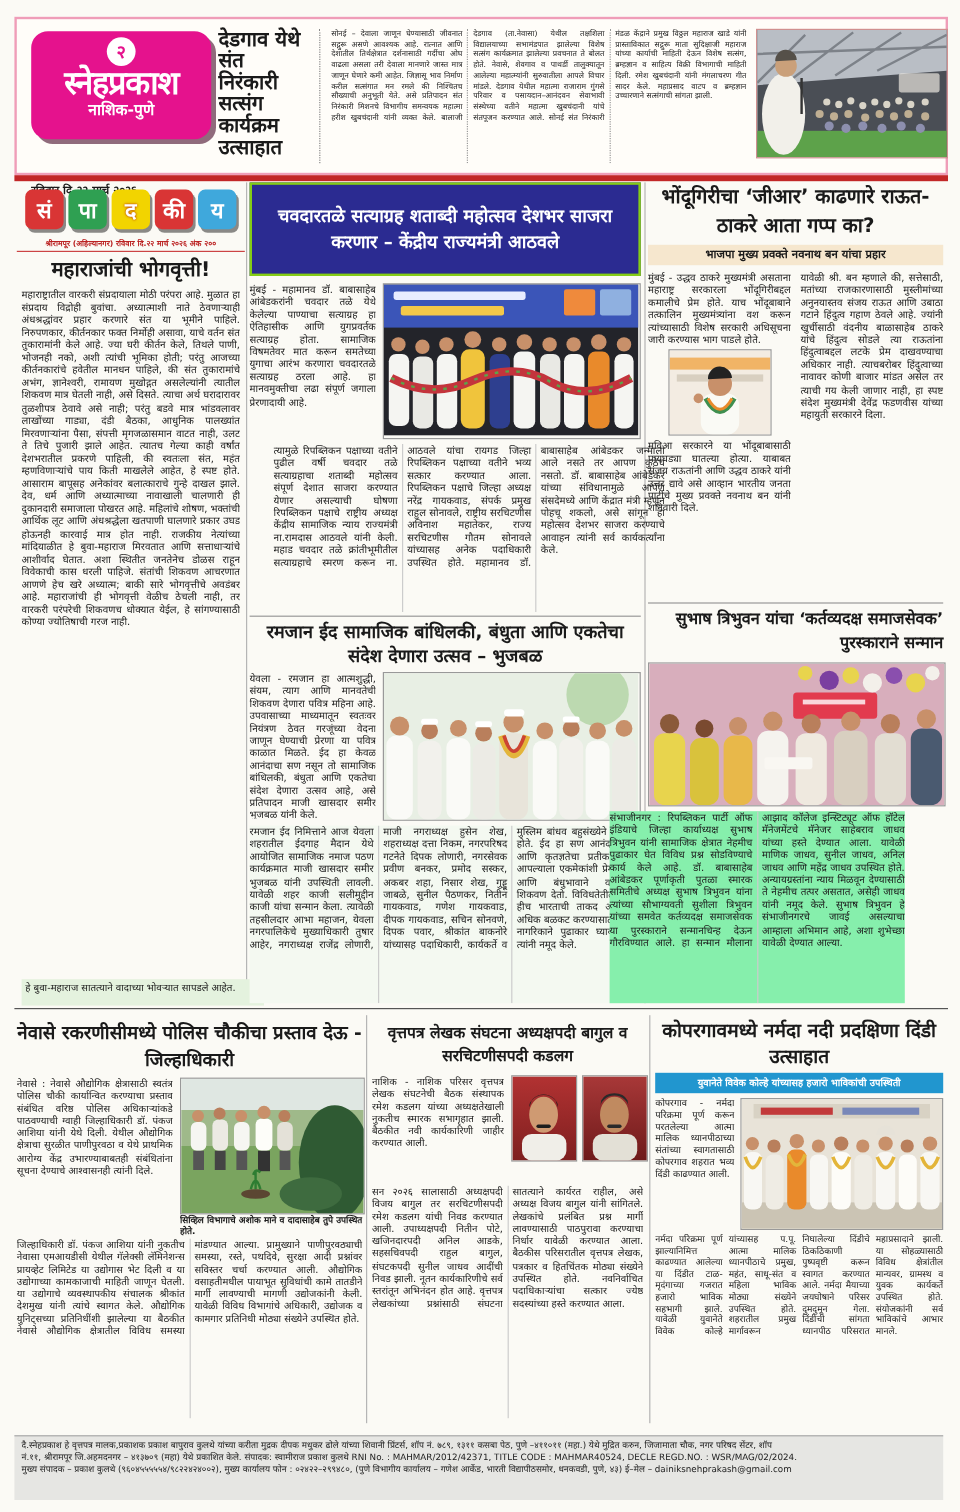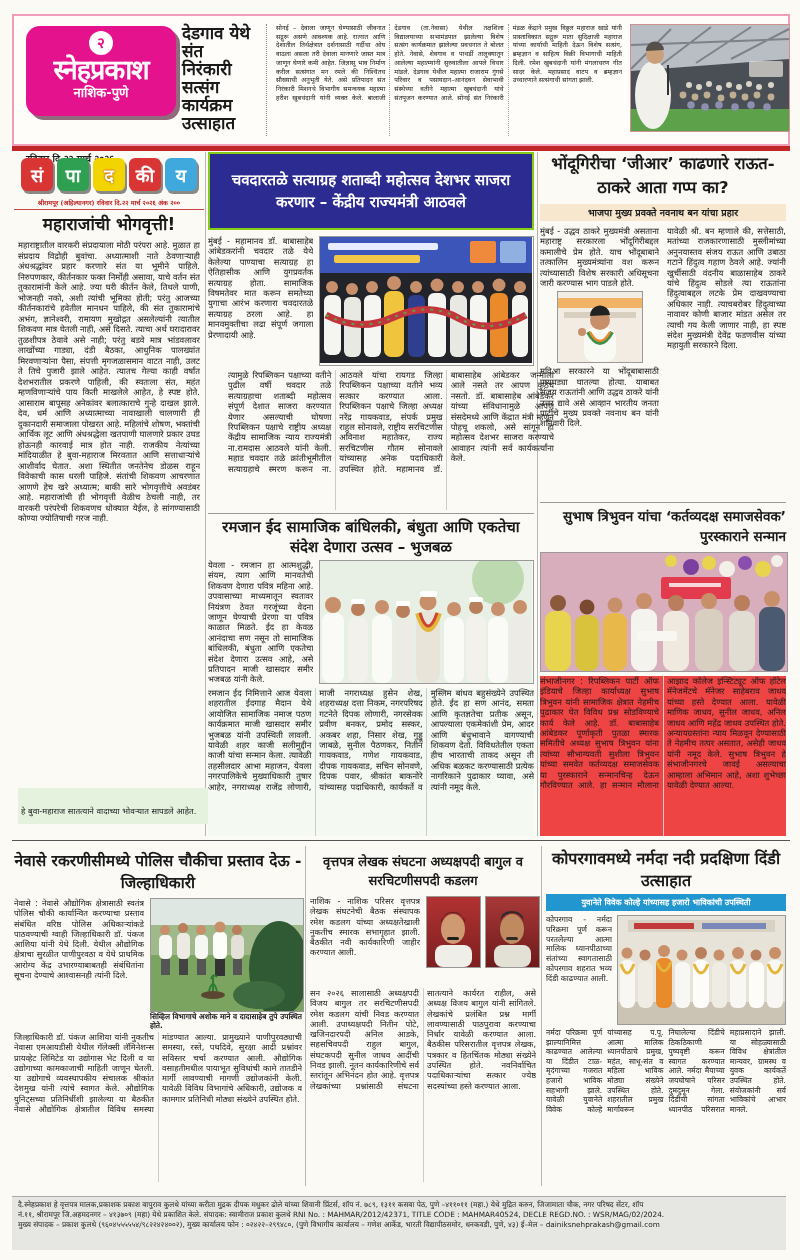--- a/index.html
+++ b/index.html
@@ -22,21 +22,21 @@
   
   .tiles{left:16px;top:158px;width:186px;display:flex;gap:4px;justify-content:center;}
   .tile{width:32px;height:33px;border-radius:6px;color:#fff;font-weight:800;font-size:18px;display:flex;align-items:center;justify-content:center;box-shadow:2px 3px 0 rgba(0,0,0,.45);}
   .t0,.t3{background:#d93535;}
   .t1{background:#2fa052;}
   .t2{background:#f2d400;text-shadow:0 0 2px #a00;}
   .t4{background:#3fa8dc;}
   .ed-dateline{left:14px;top:198px;width:190px;text-align:center;color:#bb2222;font-weight:700;font-size:6.4px;white-space:nowrap;overflow:hidden;border-bottom:1px solid #cc4444;padding-bottom:2px;}
   .ed-head{left:14px;top:212px;width:190px;text-align:center;font-weight:800;font-size:17px;}
   .ed-body{left:18px;top:240px;width:182px;height:574px;font-size:8.3px;line-height:10.5px;}
-  .ed-endnote{left:18px;top:788px;width:202px;height:22px;background:#e4f2de;font-size:8.2px;line-height:10px;padding:18px 3px;box-sizing:border-box;}
+  .ed-endnote{left:18px;top:816px;width:202px;height:22px;background:#e4f2de;font-size:8.2px;line-height:10px;padding:2px 3px;box-sizing:border-box;}
   
   .bluebox{left:208px;top:152px;width:326px;height:78px;background:#2b2b91;border:2px solid #84cc16;box-sizing:border-box;color:#fff;display:flex;align-items:center;justify-content:center;text-align:center;font-weight:800;font-size:15px;line-height:22px;padding:0 4px;}
   .chv-row{left:208px;top:236px;width:326px;display:flex;gap:6px;}
   .chv-intro{width:106px;font-size:8.3px;line-height:10.4px;height:128px;}
   .chv-photo{width:214px;height:128px;border:1px solid #999;}
   .chv-cols{left:208px;top:370px;width:326px;height:140px;column-count:3;column-gap:8px;column-rule:1px solid #ccc;font-size:8.3px;line-height:10.4px;margin-left:20px;}
   .midrule{left:208px;top:513px;width:326px;border-top:1px solid #999;}
   
   .ram-head{left:208px;top:517px;width:326px;text-align:center;font-weight:800;font-size:15px;line-height:20px;}
   .ram-row{left:208px;top:560px;width:326px;display:flex;gap:6px;}
@@ -46,21 +46,21 @@
   
   .bho-head{left:540px;top:152px;width:246px;text-align:center;font-weight:800;font-size:16.5px;line-height:24px;}
   .bho-sub{left:540px;top:204px;width:246px;height:17px;background:#f6e7ce;text-align:center;font-weight:700;font-size:9.5px;line-height:17px;white-space:nowrap;overflow:hidden;}
   .bho-body{left:540px;top:226px;width:246px;height:272px;display:flex;gap:8px;}
   .bho-col{width:119px;font-size:8.3px;line-height:10.4px;}
   .bho-photo{width:84px;height:70px;margin:3px auto;border:1px solid #999;display:block;}
   .rrule{left:540px;top:502px;width:246px;border-top:1px solid #999;}
   
   .tri-head{left:540px;top:506px;width:246px;text-align:right;font-weight:800;font-size:13.5px;line-height:20px;}
   .tri-photo{left:540px;top:552px;width:246px;height:118px;border:1px solid #999;}
-  .tri-cols{left:540px;top:676px;width:246px;height:160px;column-count:2;column-gap:8px;column-rule:1px solid #ccc;font-size:8.3px;line-height:10.4px;background:#ef4444;}
+  .tri-cols{left:508px;top:676px;width:246px;height:160px;column-count:2;column-gap:8px;column-rule:1px solid #ccc;font-size:8.3px;line-height:10.4px;background:#86efac;}
   
   .botrule{left:12px;top:840px;width:778px;border-top:1.5px solid #555;}
   .nev-head{left:14px;top:850px;width:288px;text-align:center;font-weight:800;font-size:15.5px;line-height:22px;}
   .nev-row{left:14px;top:898px;width:288px;display:flex;gap:6px;}
   .nev-intro{width:130px;height:130px;font-size:8.2px;line-height:10.3px;}
   .nev-photowrap{width:152px;}
   .nev-photo{width:152px;height:112px;border:1px solid #999;}
   .nev-cap{font-size:7.4px;line-height:9px;font-weight:700;}
   .nev-cols{left:14px;top:1032px;width:288px;height:150px;column-count:2;column-gap:8px;column-rule:1px solid #ccc;font-size:8.2px;line-height:10.3px;}
   .lek-head{left:310px;top:852px;width:226px;text-align:center;font-weight:800;font-size:13px;line-height:19px;}

